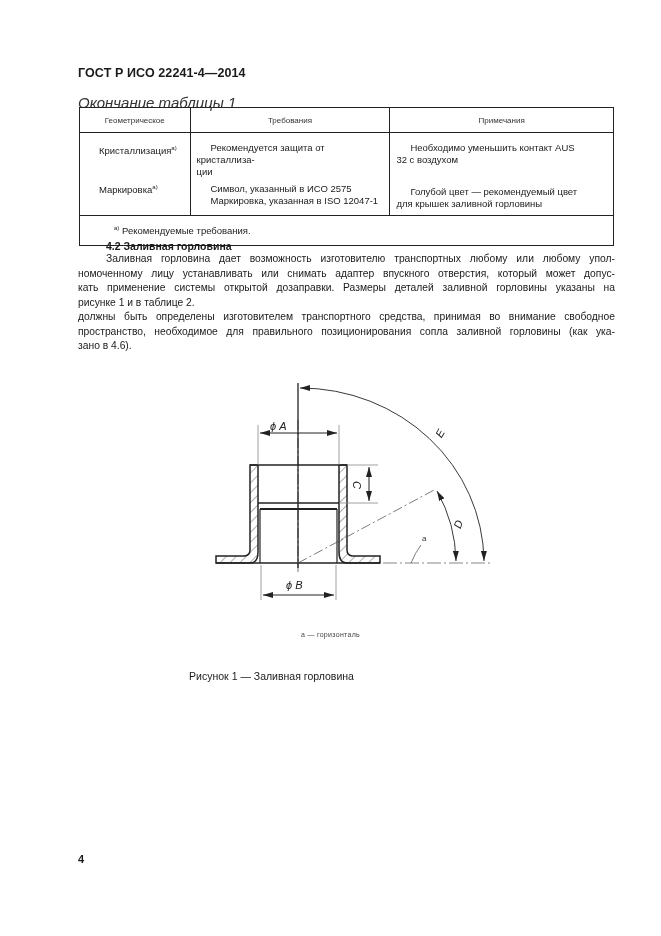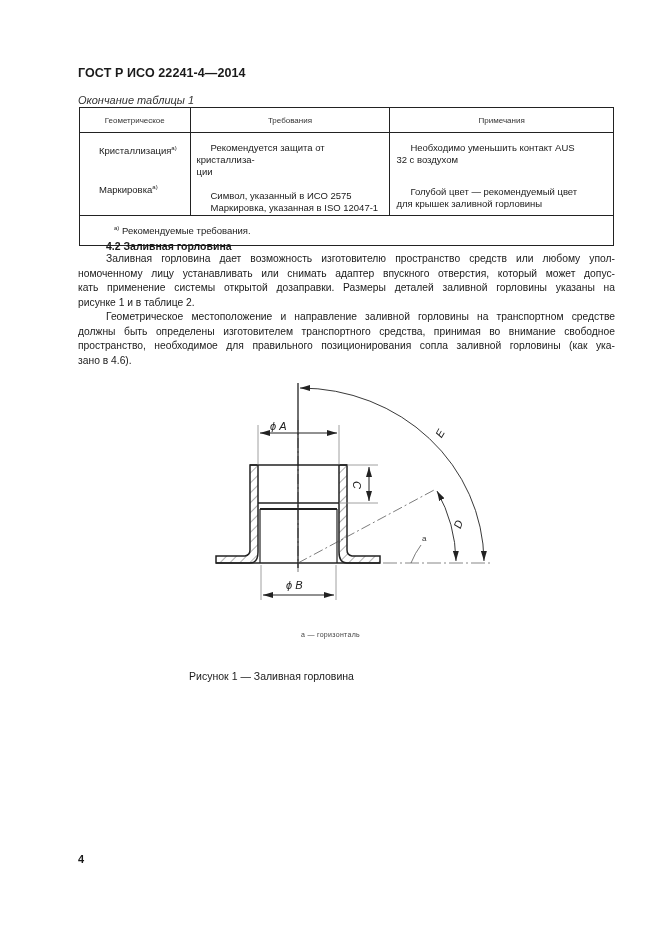--- a/index.html
+++ b/index.html
@@ -1,20 +1,20 @@
 <!DOCTYPE html>
 <html><head>
 <meta charset="utf-8">
 <style>
   html, body { margin: 0; padding: 0; background: #ffffff; }
   body { width: 661px; height: 936px; position: relative; overflow: hidden;
          font-family: "Liberation Sans", "DejaVu Sans", sans-serif; color: #1a1a1a; }
   .abs { position: absolute; }
   .doc-header { left: 78px; top: 66px; font-size: 12.5px; font-weight: bold; letter-spacing: 0.1px; }
-  .table-caption { left: 78px; top: 94px; font-size: 11px; font-style: italic; color: #333; }
+  .table-caption { left: 78px; top: 94px; font-size: 15px; font-style: italic; color: #333; }
   table.req { position: absolute; left: 79px; top: 107px; width: 535px; border-collapse: collapse;
               font-size: 9.5px; }
   table.req td, table.req th { border: 1.5px solid #222; }
   table.req th { font-weight: normal; font-size: 8px; height: 22px; text-align: center; color: #333; }
   table.req .body-cell { border-top: 1.5px solid #222; border-bottom: 1.5px solid #222; vertical-align: top; padding: 0; }
   .c1 { width: 108px; } .c2 { width: 201px; } .c3 { width: 226px; }
   .row-text { line-height: 12px; }
   .ind { text-indent: 14px; }
   sup { font-size: 6px; vertical-align: 4px; }
   .foot-cell { height: 27px; padding-left: 34px; font-size: 9.5px; }
@@ -43,21 +43,21 @@
     <td class="body-cell c1">
       <div style="padding:9px 0 0 19px; height:73px;" class="row-text">
         <div><span>Кристаллизация</span><sup>а)</sup></div>
         <div style="margin-top:24px;"><span>Маркировка</span><sup>а)</sup></div>
       </div>
     </td>
     <td class="body-cell c2">
       <div style="padding:9px 6px 0 6px;" class="row-text">
         <div class="ind">Рекомендуется защита от кристаллиза-</div>
         <div>ции</div>
-        <div class="ind" style="margin-top:12px;">Символ, указанный в ИСО 2575</div>
+        <div class="ind" style="margin-top:5px;">Символ, указанный в ИСО 2575</div>
         <div class="ind">Маркировка, указанная в ISO 12047-1</div>
       </div>
     </td>
     <td class="body-cell c3">
       <div style="padding:9px 6px 0 6px;" class="row-text">
         <div class="ind">Необходимо уменьшить контакт AUS</div>
         <div>32 с воздухом</div>
         <div class="ind" style="margin-top:20px;">Голубой цвет — рекомендуемый цвет</div>
         <div>для крышек заливной горловины</div>
       </div>
@@ -68,28 +68,27 @@
       <sup>а)</sup>
       <span>Рекомендуемые требования.</span>
     </td>
   </tr>
 </tbody>
   </table>
 
 <div class="abs section-title">4.2 Заливная горловина</div>
 
 <div class="abs para" style="top:252px;">
-  <div style="text-align-last:justify;"><span class="indent"></span><span>Заливная горловина дает возможность изготовителю пространство средств или любому упол-</span></div>
+  <div style="text-align-last:justify;"><span class="indent"></span><span>Заливная горловина дает возможность изготовителю транспортных любому или любому упол-</span></div>
   <div style="text-align-last:justify;"><span>номоченному лицу устанавливать или снимать адаптер впускного отверстия, который может допус-</span></div>
   <div style="text-align-last:justify;"><span>кать применение системы открытой дозаправки. Размеры деталей заливной горловины указаны на</span></div>
   <div><span>рисунке 1 и в таблице 2.</span></div>
 </div>
 
 <div class="abs para" style="top:310px;">
-  <div style="text-align-last:justify;"><span class="indent"></span><span>Геометрическое местоположение и направление заливной горловины на транспортном средстве</span></div>
   <div style="text-align-last:justify;"><span>должны быть определены изготовителем транспортного средства, принимая во внимание свободное</span></div>
   <div style="text-align-last:justify;"><span>пространство, необходимое для правильного позиционирования сопла заливной горловины (как ука-</span></div>
   <div><span>зано в 4.6).</span></div>
 </div>
 
 <svg class="drawing" width="661" height="936" viewBox="0 0 661 936">
   <defs>
     <pattern id="hatch" patternUnits="userSpaceOnUse" width="7" height="7" patternTransform="rotate(45)">
       <line x1="0" y1="0" x2="0" y2="7" stroke="#333" stroke-width="0.8"></line>
     </pattern>

